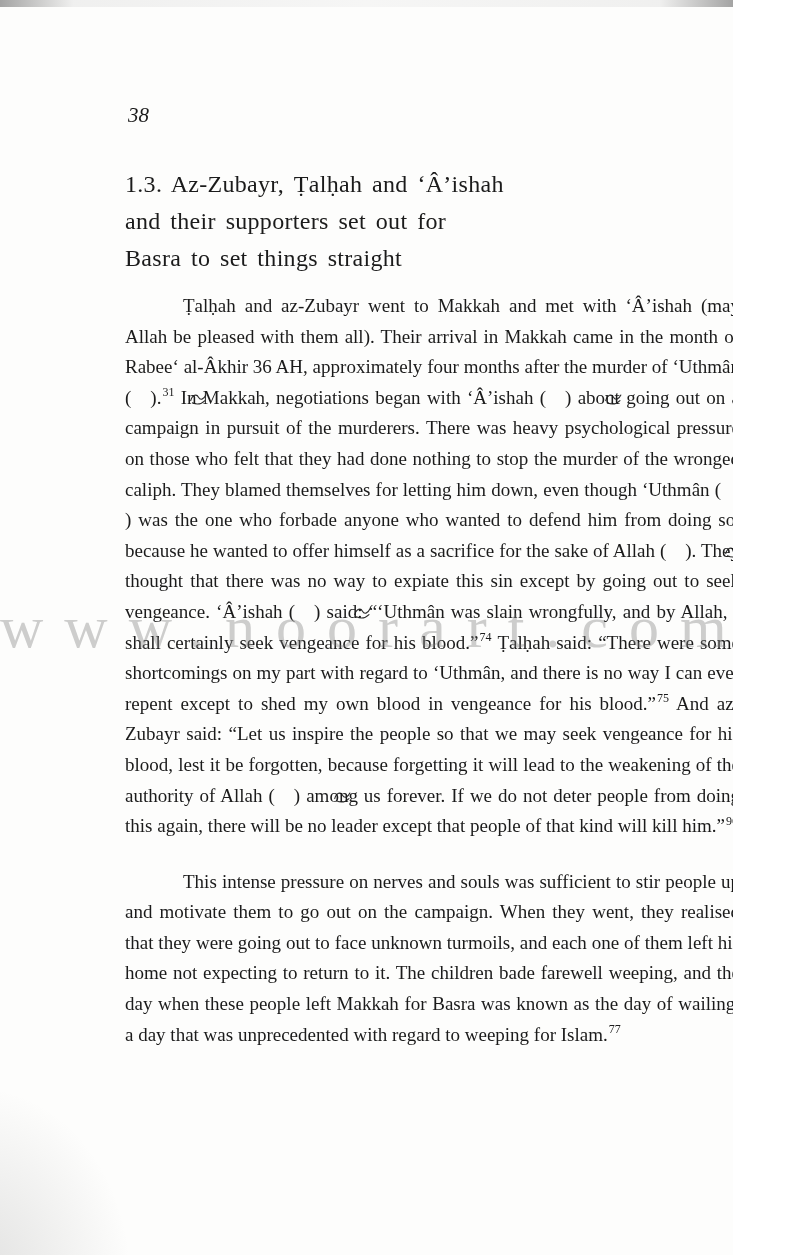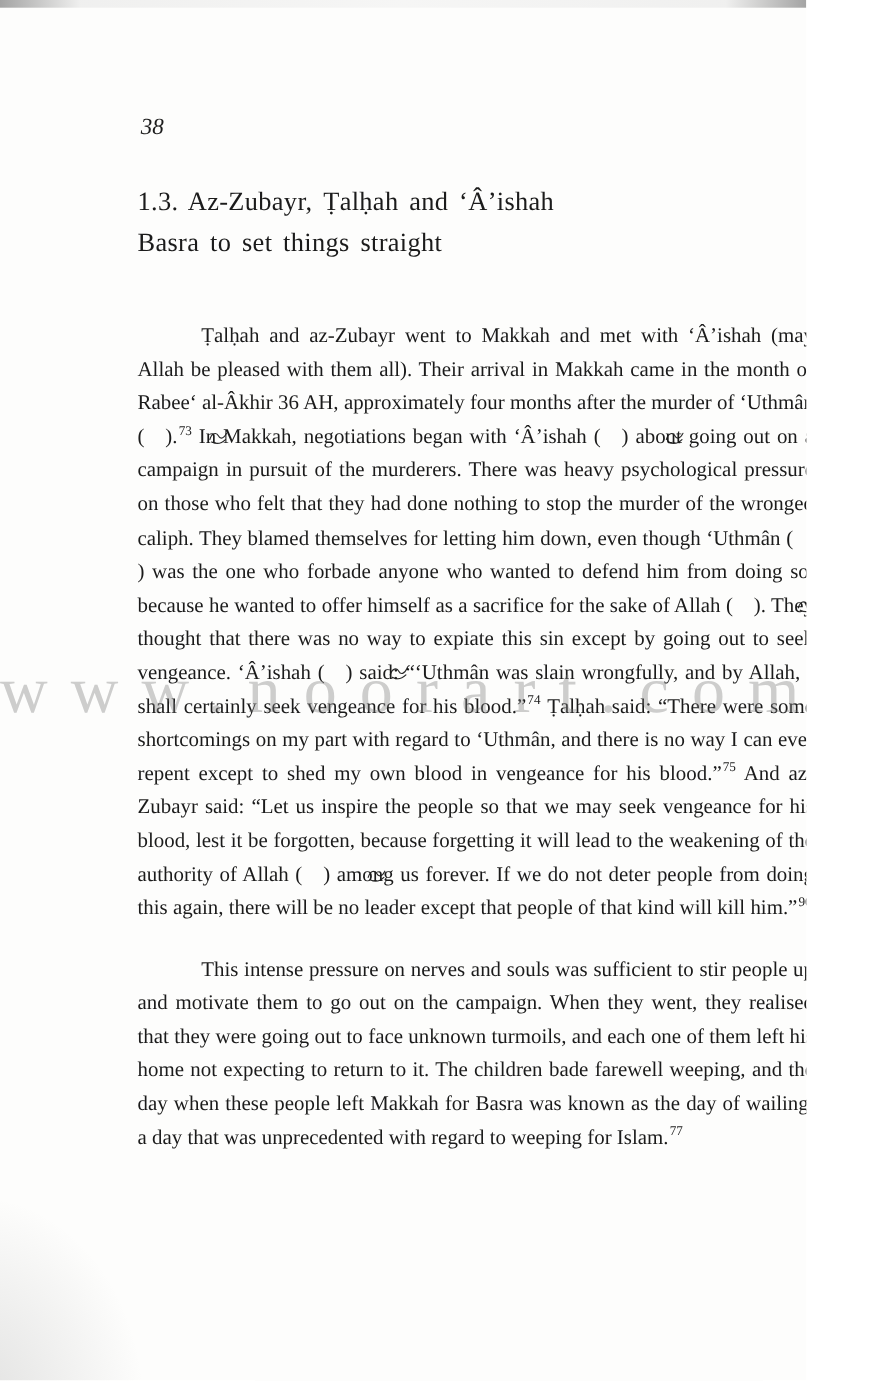--- a/index.html
+++ b/index.html
@@ -100,27 +100,28 @@
 <div class="page">
 
   <div class="scan-edge-top"></div>
 
   <div class="running-header">
     <span class="page-number">38</span>
   </div>
 
   <h1 class="section-heading">
     <span class="h-line">1.3. Az-Zubayr, Ṭalḥah and ‘Â’ishah</span>
+    <span class="h-line">and their supporters set out for</span>
     <span class="h-line">Basra to set things straight</span>
   </h1>
 
   <div class="body-text">
       <p class="body-para">Ṭalḥah and az-Zubayr went to Makkah and met with ‘Â’ishah (may Allah be pleased with them all). Their arrival in Makkah came in the month of Rabee‘ al-Âkhir 36 AH, approximately four months after the murder of ‘Uthmân (<span class="honorific"><svg width="19" height="14" viewBox="0 0 22 16" aria-hidden="true">
             <path d="M2 11 C4 4, 9 3, 11 7 C13 11, 17 10, 19.5 4.5 M4 13.5 C9 16, 14.5 15, 18.5 11" fill="none" stroke="#2a2a2a" stroke-width="1.25" stroke-linecap="round"></path>
-          </svg></span>).<sup class="fn">73</sup> In Makkah, negotiations began with ‘Â’ishah (<span class="honorific"><svg width="19" height="14" viewBox="0 0 22 16" aria-hidden="true">
+          </svg></span>).<sup class="fn">31</sup> In Makkah, negotiations began with ‘Â’ishah (<span class="honorific"><svg width="19" height="14" viewBox="0 0 22 16" aria-hidden="true">
             <path d="M2 11 C4 4, 9 3, 11 7 C13 11, 17 10, 19.5 4.5 M4 13.5 C9 16, 14.5 15, 18.5 11" fill="none" stroke="#2a2a2a" stroke-width="1.25" stroke-linecap="round"></path>
           </svg></span>) about going out on a campaign in pursuit of the murderers. There was heavy psychological pressure on those who felt that they had done nothing to stop the murder of the wronged caliph. They blamed themselves for letting him down, even though ‘Uthmân (<span class="honorific"><svg width="19" height="14" viewBox="0 0 22 16" aria-hidden="true">
             <path d="M2 11 C4 4, 9 3, 11 7 C13 11, 17 10, 19.5 4.5 M4 13.5 C9 16, 14.5 15, 18.5 11" fill="none" stroke="#2a2a2a" stroke-width="1.25" stroke-linecap="round"></path>
           </svg></span>) was the one who forbade anyone who wanted to defend him from doing so, because he wanted to offer himself as a sacrifice for the sake of Allah (<span class="honorific"><svg width="19" height="14" viewBox="0 0 22 16" aria-hidden="true">
             <path d="M2 11 C4 4, 9 3, 11 7 C13 11, 17 10, 19.5 4.5 M4 13.5 C9 16, 14.5 15, 18.5 11" fill="none" stroke="#2a2a2a" stroke-width="1.25" stroke-linecap="round"></path>
           </svg></span>). They thought that there was no way to expiate this sin except by going out to seek vengeance. ‘Â’ishah (<span class="honorific"><svg width="19" height="14" viewBox="0 0 22 16" aria-hidden="true">
             <path d="M2 11 C4 4, 9 3, 11 7 C13 11, 17 10, 19.5 4.5 M4 13.5 C9 16, 14.5 15, 18.5 11" fill="none" stroke="#2a2a2a" stroke-width="1.25" stroke-linecap="round"></path>
           </svg></span>) said: “‘Uthmân was slain wrongfully, and by Allah, I shall certainly seek vengeance for his blood.”<sup class="fn">74</sup> Ṭalḥah said: “There were some shortcomings on my part with regard to ‘Uthmân, and there is no way I can ever repent except to shed my own blood in vengeance for his blood.”<sup class="fn">75</sup> And az-Zubayr said: “Let us inspire the people so that we may seek vengeance for his blood, lest it be forgotten, because forgetting it will lead to the weakening of the authority of Allah (<span class="honorific"><svg width="19" height="14" viewBox="0 0 22 16" aria-hidden="true">
             <path d="M2 11 C4 4, 9 3, 11 7 C13 11, 17 10, 19.5 4.5 M4 13.5 C9 16, 14.5 15, 18.5 11" fill="none" stroke="#2a2a2a" stroke-width="1.25" stroke-linecap="round"></path>
           </svg></span>) among us forever. If we do not deter people from doing this again, there will be no leader except that people of that kind will kill him.”<sup class="fn">96</sup></p>

